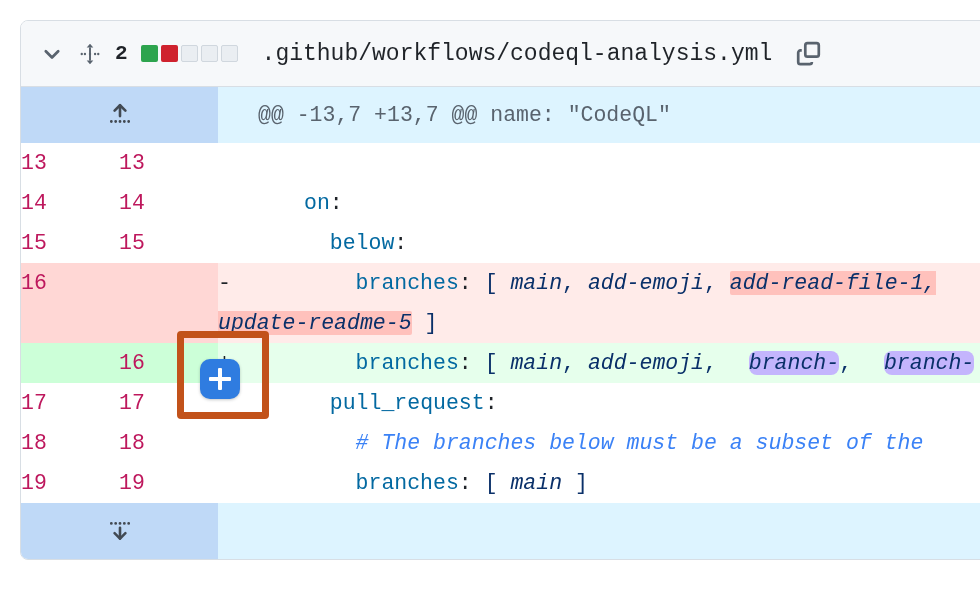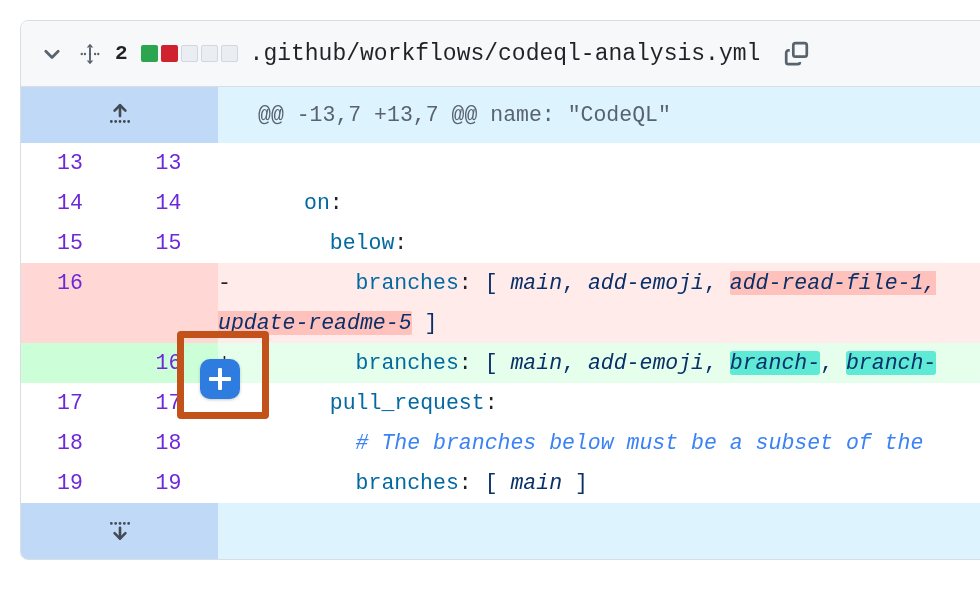--- a/index.html
+++ b/index.html
@@ -59,21 +59,21 @@
   }
   .dsq { width: 17px; height: 17px; border-radius: 2px; }
   .dsq.added   { background: #2da44e; }
   .dsq.deleted { background: #cf222e; }
   .dsq.neutral { background: #eaeef2; border: 1px solid #d0d7de; }
 
   .file-path {
     font-family: "Liberation Mono", monospace;
     font-size: 23px;
     color: #1f2328;
-    margin-left: 12px;
+    margin-left: 24px;
     white-space: nowrap;
     flex: none;
   }
   .copy-btn {
     margin-left: 16px;
     width: 40px; height: 40px;
     display: flex; align-items: center; justify-content: center;
     color: #59636e;
     flex: none;
   }
@@ -85,23 +85,23 @@
     table-layout: fixed;
     font-family: "Liberation Mono", monospace;
     font-size: 21.5px;
   }
   .diff-table td { padding: 0; vertical-align: middle; }
 
   .col-num  { width: 98px; }
   .col-num2 { width: 99px; }
 
   .num {
-    text-align: center;
+    text-align: left;
     padding-right: 22px;
-    color: #6d28d9;
+    color: #be185d;
     font-size: 21.5px;
     line-height: 40px;
     height: 40px;
     user-select: none;
     font-family: "Liberation Mono", monospace;
   }
   .code {
     white-space: pre;
     line-height: 40px;
     height: 40px;
@@ -116,21 +116,21 @@
   tr.ctx .code { background: #ffffff; }
 
   
   tr.del .num  { background: #ffd7d5; }
   tr.del .code { background: #ffebe9; }
   
   tr.add .num  { background: #ccffd8; }
   tr.add .code { background: #e6ffec; }
 
   .word-del { background: #ffc1bc; border-radius: 2px; }
-  .word-add { background: #5eead4; border-radius: 3px; }
+  .word-add { background: #c4b5fd; border-radius: 8px; margin-left: 19px; }
 
   
   tr.hunk .expander { background: #bfd9f7; height: 56px; }
   tr.hunk .code {
     background: #ddf4ff;
     color: #59636e;
     height: 56px; line-height: 56px;
     padding-left: 40px;
   }
   tr.expand-bottom .expander { background: #bfd9f7; height: 56px; }

